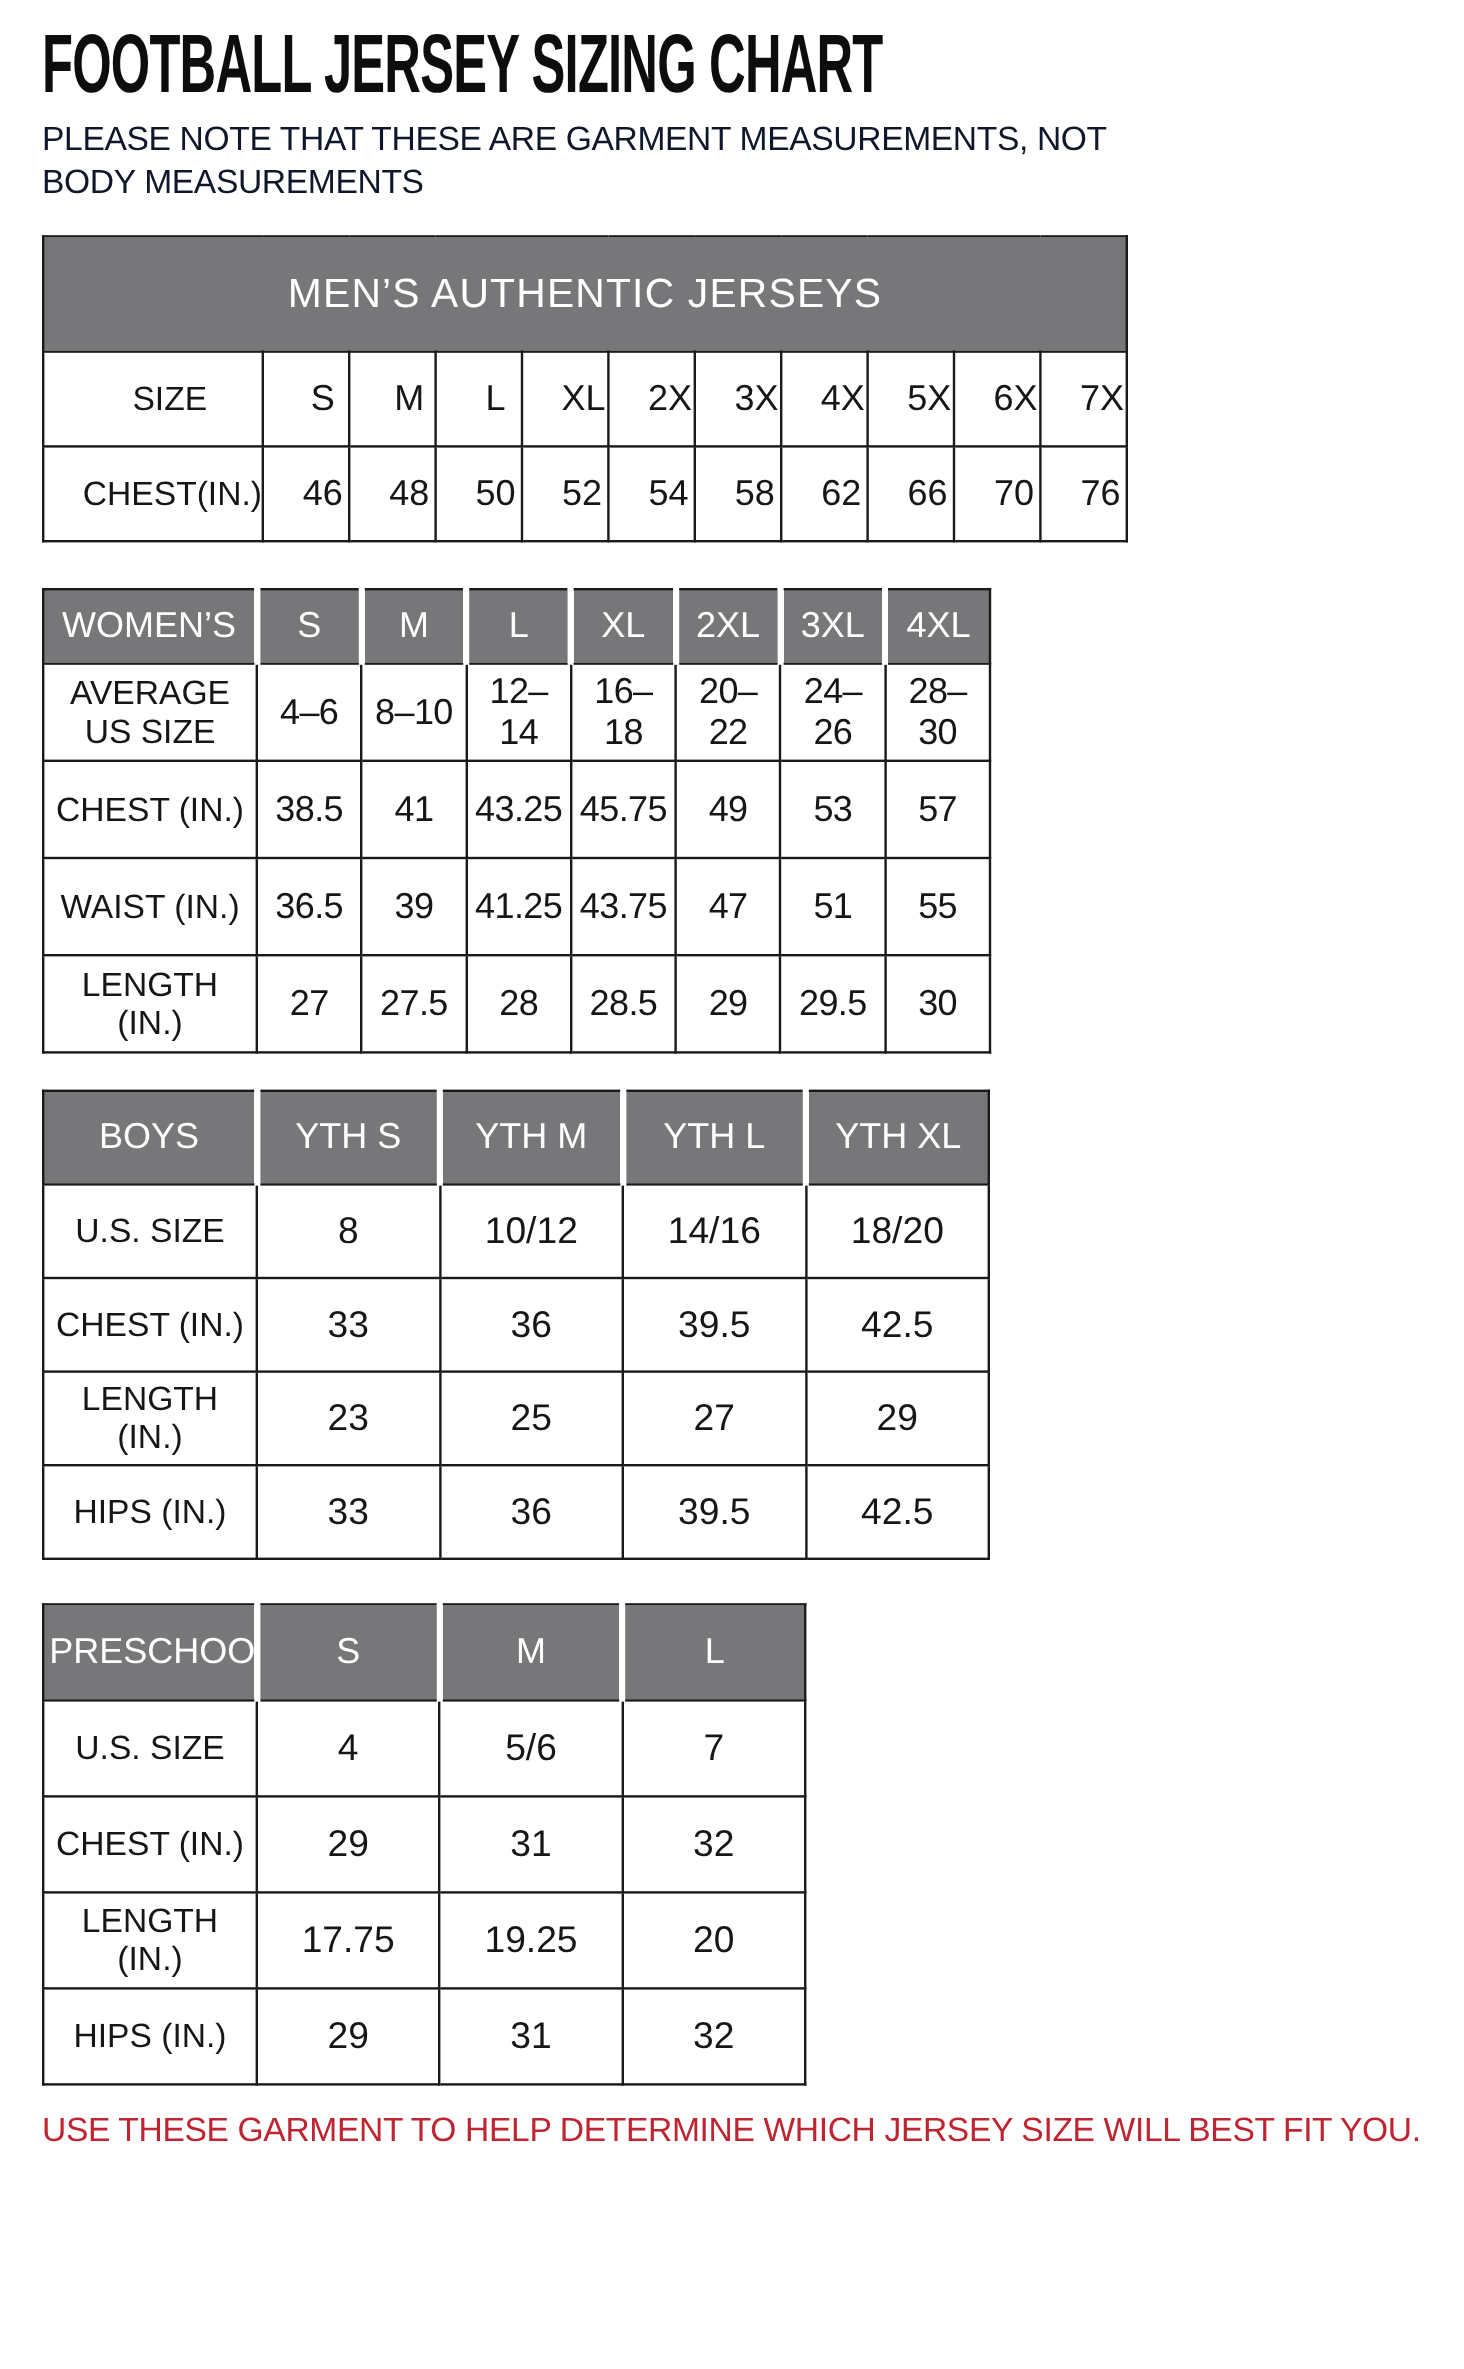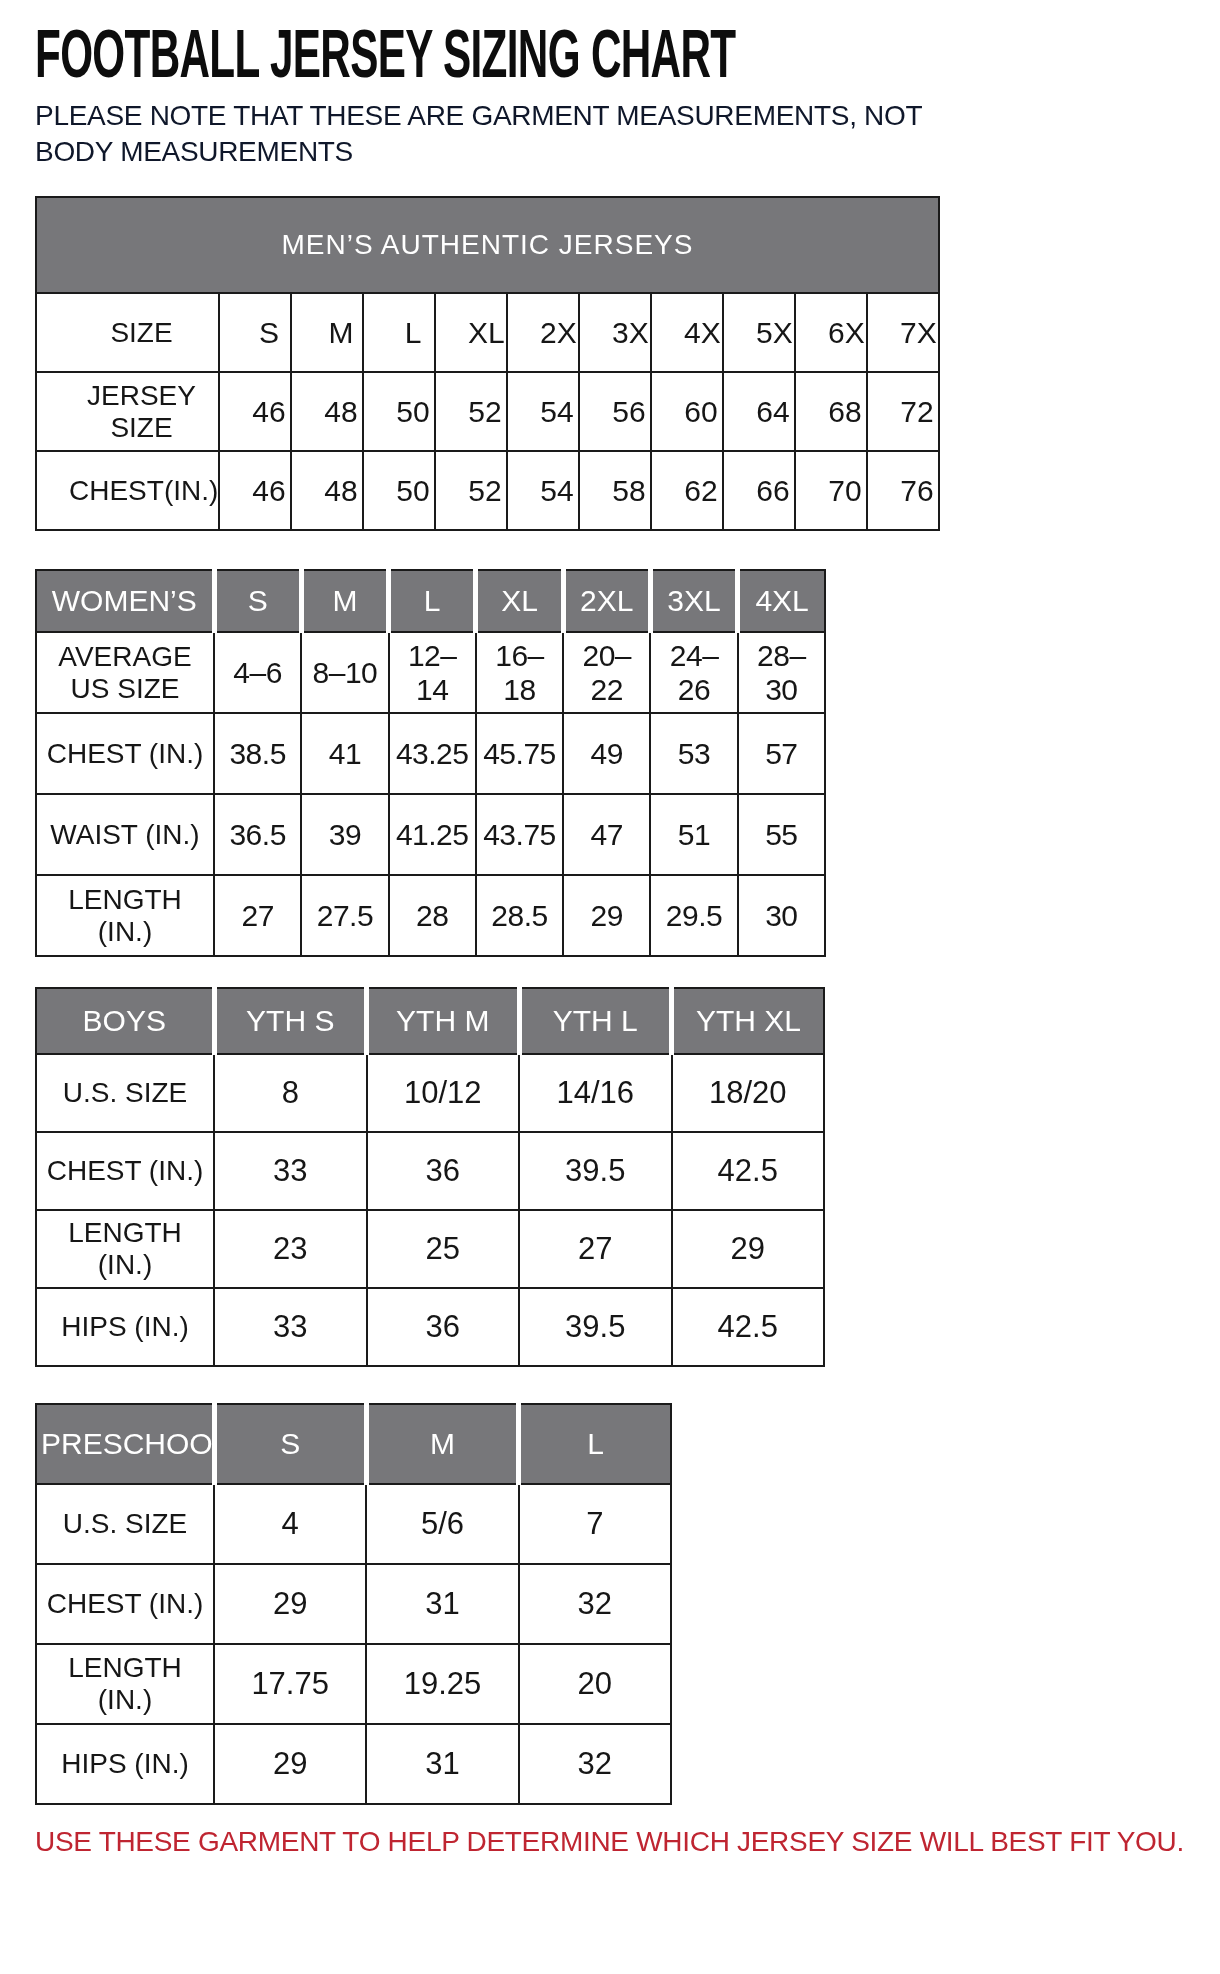--- a/index.html
+++ b/index.html
@@ -59,42 +59,42 @@
     font-weight: 400;
     vertical-align: middle;
     text-align: center;
     border: 2px solid #1a1a1a;
     font-size: 30px;
     padding: 0 4px;
     overflow: hidden;
   }
   .tbl-host thead th + th { border-left: 5px solid #ffffff; }
   .tbl-host th.span-header {
-    font-size: 28px;
+    font-size: 34px;
     letter-spacing: 1px;
     border: 2px solid #1a1a1a;
   }
 
   
   .t-mens      { --label-w: 183px; margin-bottom: 38px; }
   .t-mens      table { width: 905px; }
   .t-mens      thead th { height: 96px; }
   .t-mens      tbody tr { height: 79px; }
   .t-mens      td { font-size: 30px; padding-left: 32px; }
 
   .t-womens    { --label-w: 178px; margin-bottom: 30px; }
   .t-womens    table { width: 791px; }
   .t-womens    thead th { height: 62px; }
   .t-womens    tbody tr { height: 81px; }
   .t-womens    td { font-size: 30px; letter-spacing: -0.5px; }
   .t-womens    td.row-label { letter-spacing: 0; }
 
   .t-boys      { --label-w: 178px; margin-bottom: 36px; }
   .t-boys      table { width: 790px; }
-  .t-boys      thead th { height: 66px; }
+  .t-boys      thead th { height: 78px; }
   .t-boys      tbody tr { height: 78px; }
 
   .t-preschool { --label-w: 178px; margin-bottom: 20px; }
   .t-preschool table { width: 637px; }
   .t-preschool thead th { height: 80px; }
   .t-preschool tbody tr { height: 80px; }
 
   .footer-note {
     margin-top: 0;
     max-width: 1160px;
@@ -143,33 +143,20 @@
             <td>L</td>
             <td>XL</td>
             <td>2XL</td>
             <td>3XL</td>
             <td>4XL</td>
             <td>5XL</td>
             <td>6XL</td>
             <td>7XL</td>
           </tr>
           <tr>
-            <td class="row-label">JERSEY SIZE</td>
-            <td>46</td>
-            <td>48</td>
-            <td>50</td>
-            <td>52</td>
-            <td>54</td>
-            <td>56</td>
-            <td>60</td>
-            <td>64</td>
-            <td>68</td>
-            <td>72</td>
-          </tr>
-          <tr>
             <td class="row-label">CHEST(IN.)</td>
             <td>46</td>
             <td>48</td>
             <td>50</td>
             <td>52</td>
             <td>54</td>
             <td>58</td>
             <td>62</td>
             <td>66</td>
             <td>70</td>

